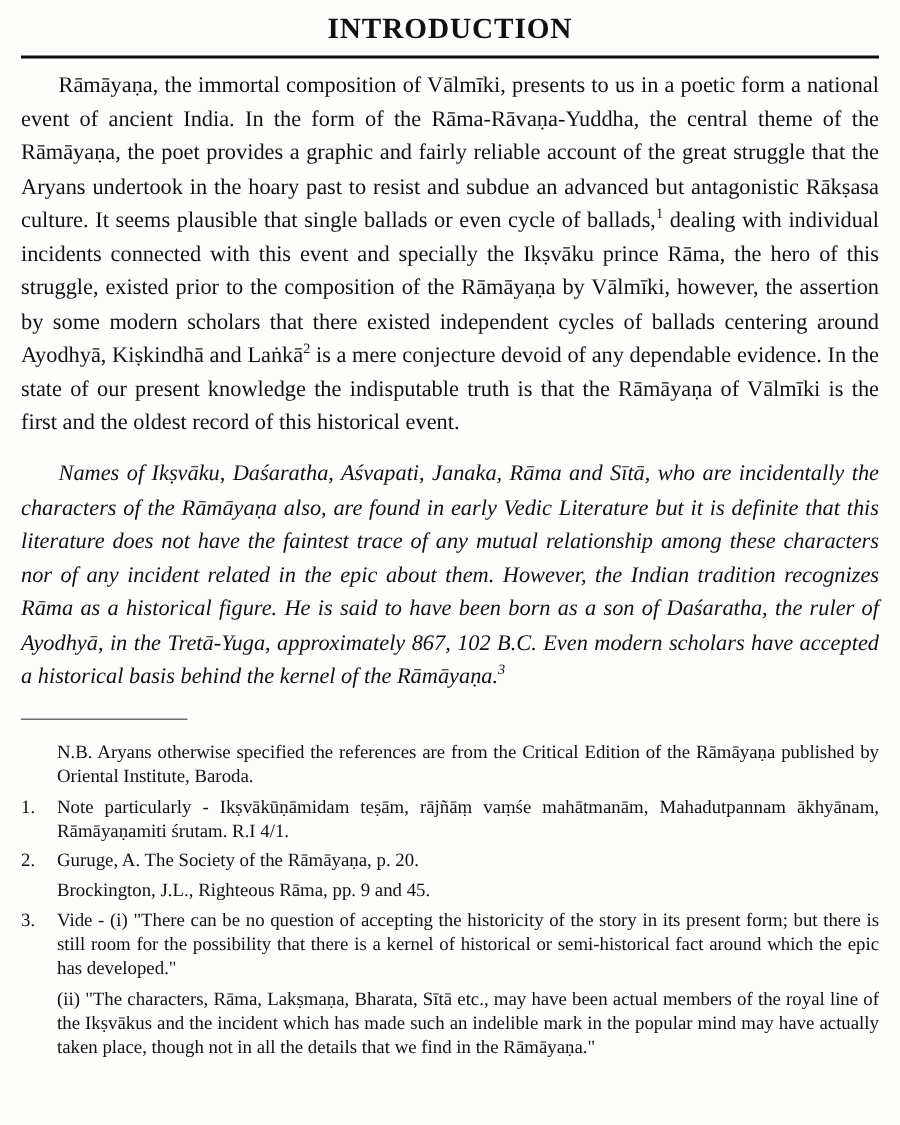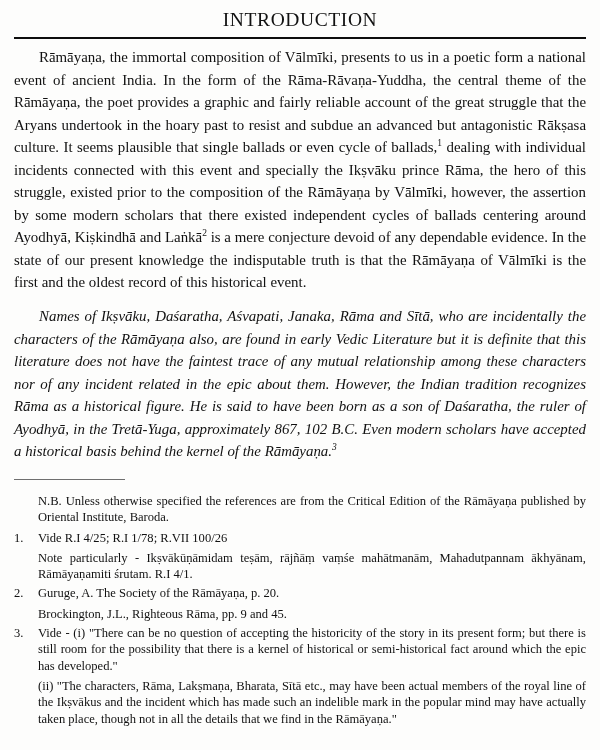--- a/index.html
+++ b/index.html
@@ -20,21 +20,21 @@
     width: 600px;
     height: 750px;
     box-sizing: border-box;
     padding: 0 14px;
   }
 
   
   .chapter-title {
     text-align: center;
     font-size: 19.5px;
-    font-weight: normal;
+    font-weight: bold;
     letter-spacing: 0.6px;
     margin: 9px 0 0 0;
     padding: 0;
     line-height: 1.1;
   }
 
   .title-rule {
     margin-top: 7px;
     height: 0;
     border: 0;
@@ -138,25 +138,24 @@
 
   <div class="title-rule"></div>
 
   <div class="body-block">
       <p class="body-par"><span>Rāmāyaṇa, the immortal composition of Vālmīki, presents to us in a poetic form a national event of ancient India. In the form of the Rāma-Rāvaṇa-Yuddha, the central theme of the Rāmāyaṇa, the poet provides a graphic and fairly reliable account of the great struggle that the Aryans undertook in the hoary past to resist and subdue an advanced but antagonistic Rākṣasa culture. It seems plausible that single ballads or even cycle of ballads,</span><sup class="fn">1</sup><span> dealing with individual incidents connected with this event and specially the Ikṣvāku prince Rāma, the hero of this struggle, existed prior to the composition of the Rāmāyaṇa by Vālmīki, however, the assertion by some modern scholars that there existed independent cycles of ballads centering around Ayodhyā, Kiṣkindhā and Laṅkā</span><sup class="fn">2</sup><span> is a mere conjecture devoid of any dependable evidence. In the state of our present knowledge the indisputable truth is that the Rāmāyaṇa of Vālmīki is the first and the oldest record of this historical event.</span></p>
       <p class="body-par"><span>Names of Ikṣvāku, Daśaratha, Aśvapati, Janaka, Rāma and Sītā, who are incidentally the characters of the Rāmāyaṇa also, are found in early Vedic Literature but it is definite that this literature does not have the faintest trace of any mutual relationship among these characters nor of any incident related in the epic about them. However, the Indian tradition recognizes Rāma as a historical figure. He is said to have been born as a son of Daśaratha, the ruler of Ayodhyā, in the Tretā-Yuga, approximately 867, 102 B.C. Even modern scholars have accepted a historical basis behind the kernel of the Rāmāyaṇa.</span><sup class="fn">3</sup></p>
     </div>
 
   <div class="footnote-area">
     <div class="footnote-rule"></div>
-    <p class="fn-note">N.B. Unless otherwise specified the references are from the Critical Edition of the Rāmāyaṇa published by Oriental Institute, Baroda.</p>
+    <p class="fn-note">N.B. Aryans otherwise specified the references are from the Critical Edition of the Rāmāyaṇa published by Oriental Institute, Baroda.</p>
     <ul class="fn-list">
         <li class="fn-item">
           <span class="fn-num">1.</span>
-          <p class="fn-line gap">Vide R.I 4/25; R.I 1/78; R.VII 100/26</p>
           <p class="fn-line gap">Note particularly - Ikṣvākūṇāmidam teṣām, rājñāṃ vaṃśe mahātmanām, Mahadutpannam ākhyānam, Rāmāyaṇamiti śrutam. R.I 4/1.</p>
         </li>
         <li class="fn-item">
           <span class="fn-num">2.</span>
           <p class="fn-line tight">Guruge, A. The Society of the Rāmāyaṇa, p. 20.</p>
           <p class="fn-line gap">Brockington, J.L., Righteous Rāma, pp. 9 and 45.</p>
         </li>
         <li class="fn-item">
           <span class="fn-num">3.</span>
           <p class="fn-line tight">Vide - (i) "There can be no question of accepting the historicity of the story in its present form; but there is still room for the possibility that there is a kernel of historical or semi-historical fact around which the epic has developed."</p>

